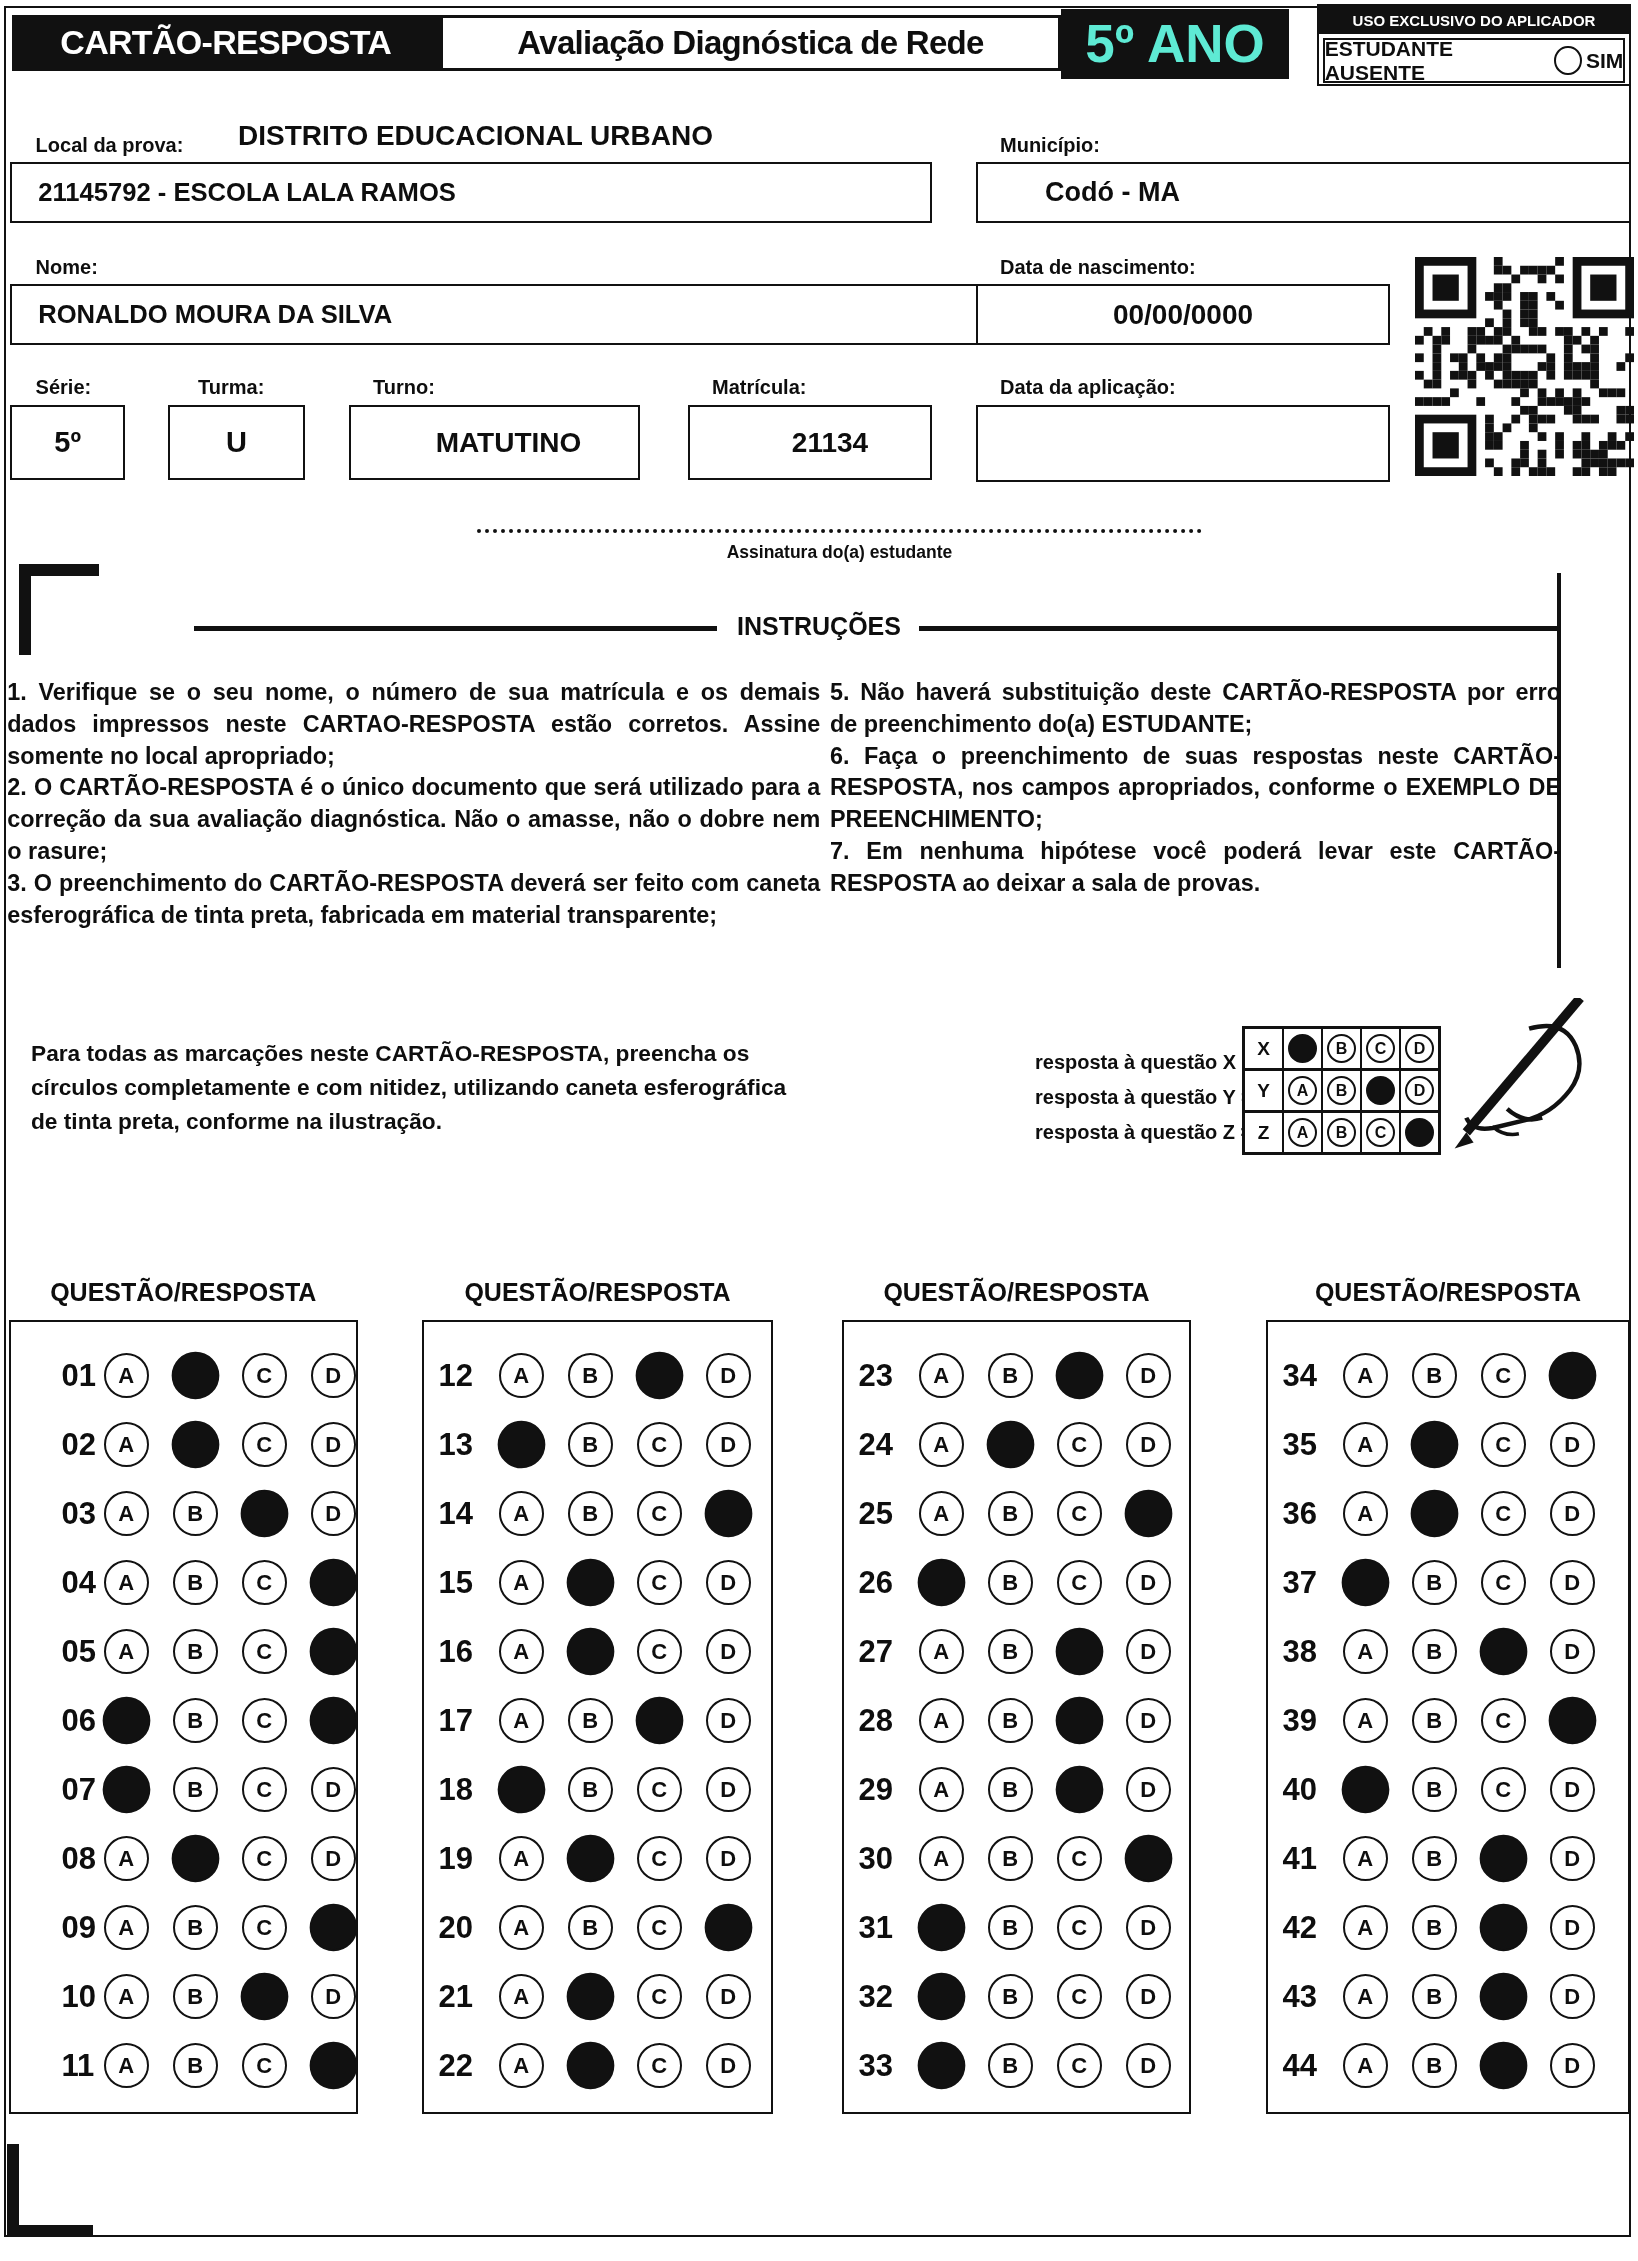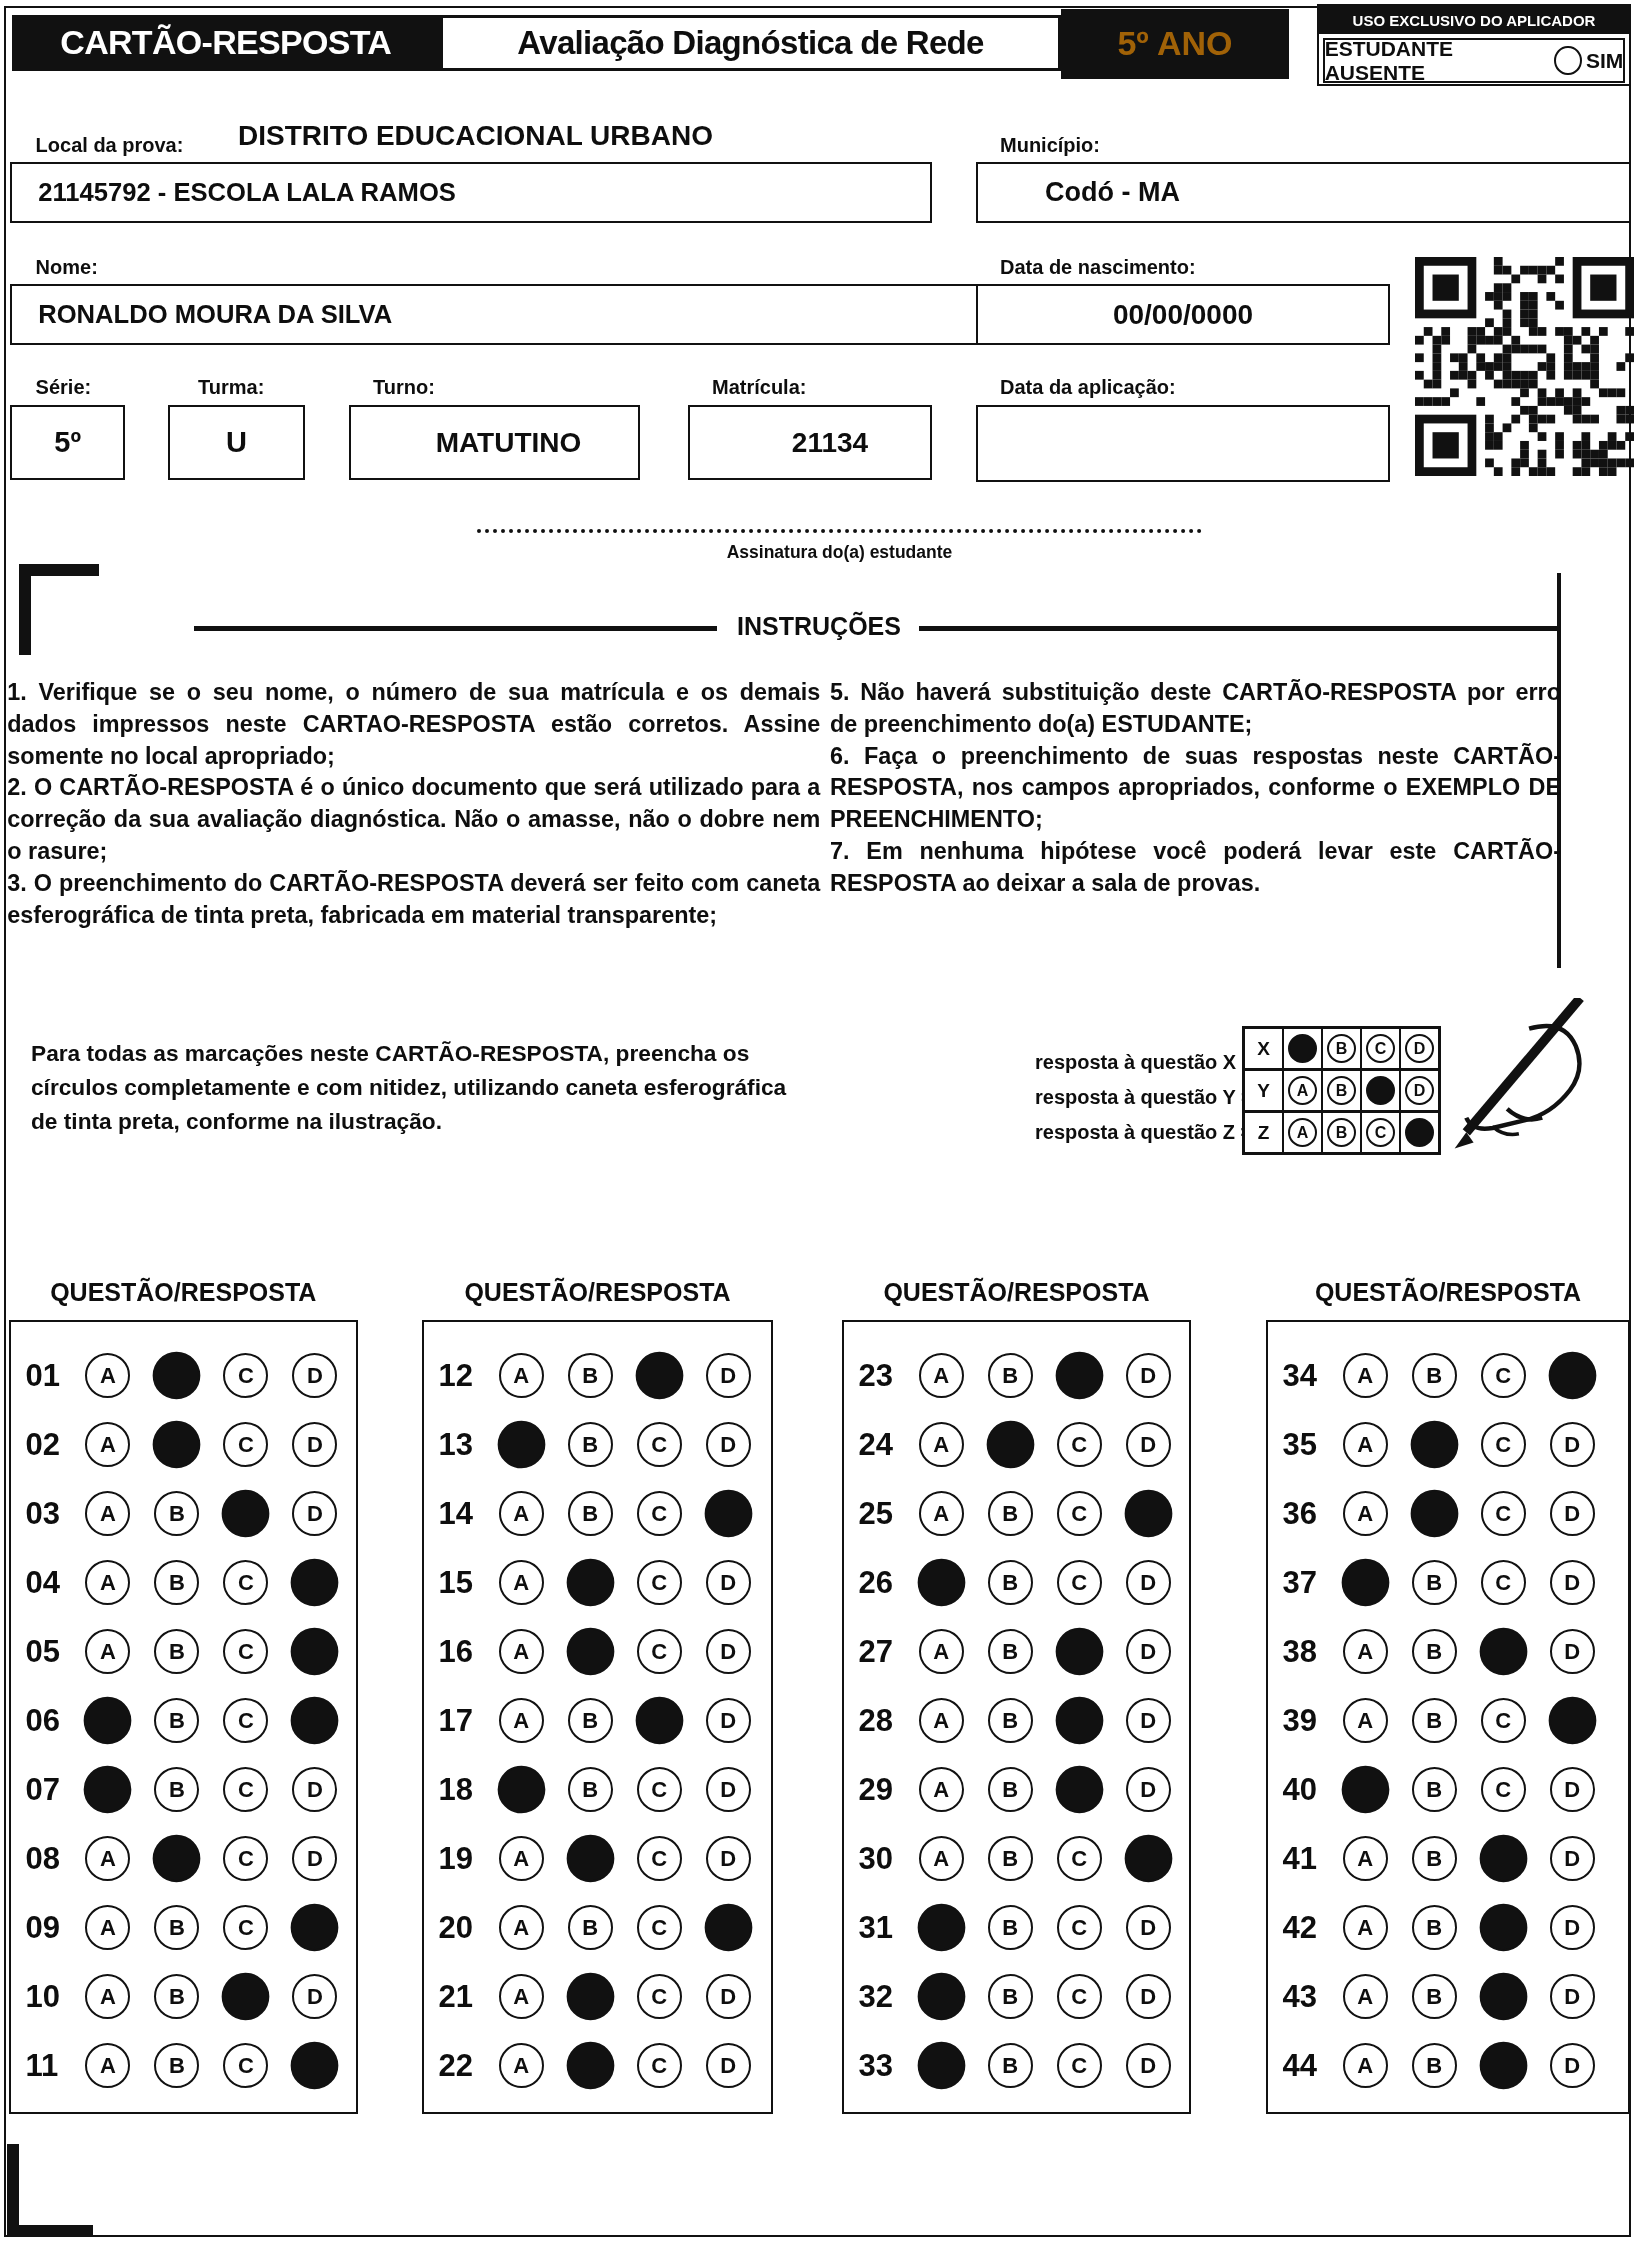--- a/index.html
+++ b/index.html
@@ -5,22 +5,22 @@
   html,body{margin:0;padding:0;background:#fff;}
   .page{position:relative;width:1639px;height:2261px;background:#fff;
         font-family:"Liberation Sans",sans-serif;color:#0e0e0e;overflow:hidden;}
   .abs{position:absolute;}
   .page-border{position:absolute;left:4.4px;top:5.8px;width:1627px;height:2231px;border:2.9px solid #111;box-sizing:border-box;}
   
   .h-title{left:11.7px;top:14.6px;width:428px;height:56px;background:#111;color:#fff;
            display:flex;align-items:center;justify-content:center;font-size:34px;font-weight:bold;letter-spacing:-0.7px;}
   .h-sub{left:440px;top:14.6px;width:621px;height:56px;background:#fff;border:3.7px solid #111;box-sizing:border-box;
          display:flex;align-items:center;justify-content:center;font-size:33px;font-weight:bold;letter-spacing:-0.7px;}
-  .h-grade{left:1061px;top:8.8px;width:228px;height:70px;background:#111;color:#a16207;
-           display:flex;align-items:center;justify-content:center;font-size:34px;font-weight:bold;}
+  .h-grade{left:1061px;top:8.8px;width:228px;height:70px;background:#111;color:#5eead4;
+           display:flex;align-items:center;justify-content:center;font-size:53px;font-weight:bold;}
   .h-aplicador{left:1317px;top:4.4px;width:314px;height:82px;border:2.2px solid #111;box-sizing:border-box;background:#fff;}
   .h-apl-title{height:28px;background:#111;color:#fff;display:flex;align-items:center;justify-content:center;
                font-size:15px;font-weight:bold;}
   .h-apl-body{margin:3.7px;border:2.2px solid #111;height:41px;display:flex;align-items:center;justify-content:center;
               font-size:21px;font-weight:bold;gap:4.4px;}
   .absent-circle{width:29px;height:29px;border:2.9px solid #111;border-radius:50%;box-sizing:border-box;margin-left:7.3px;display:inline-block;}
   
   .lbl{position:absolute;font-size:20px;font-weight:bold;padding-left:21px;}
   .district{left:88px;top:120px;width:775px;text-align:center;font-size:28px;font-weight:bold;}
   .fbox{position:absolute;border:2.9px solid #111;box-sizing:border-box;background:#fff;
@@ -440,21 +440,21 @@
       <path d="M118,152 q22,20 48,12" fill="none" stroke="#111" stroke-width="6"></path>
       <path d="M98,176 q16,14 36,10" fill="none" stroke="#111" stroke-width="5"></path>
     </svg>
   </div>
 
   <div class="q-header" style="left:8.8px;width:349px;">QUESTÃO/RESPOSTA</div>
   <div class="q-header" style="left:422px;width:351px;">QUESTÃO/RESPOSTA</div>
   <div class="q-header" style="left:842px;width:349px;">QUESTÃO/RESPOSTA</div>
   <div class="q-header" style="left:1266px;width:364px;">QUESTÃO/RESPOSTA</div>
 
-  <div class="q-box" style="left:8.8px;width:349px;">
+  <div class="q-box" style="left:8.8px;width:349px;padding-left:36px;">
       <div class="q-row">
         <div class="q-num">01</div>
         <div class="q-bubbles">
           <div class="bubble">
             <span>A</span>
           </div>
           <div class="bubble filled"></div>
           <div class="bubble">
             <span>C</span>
           </div>

